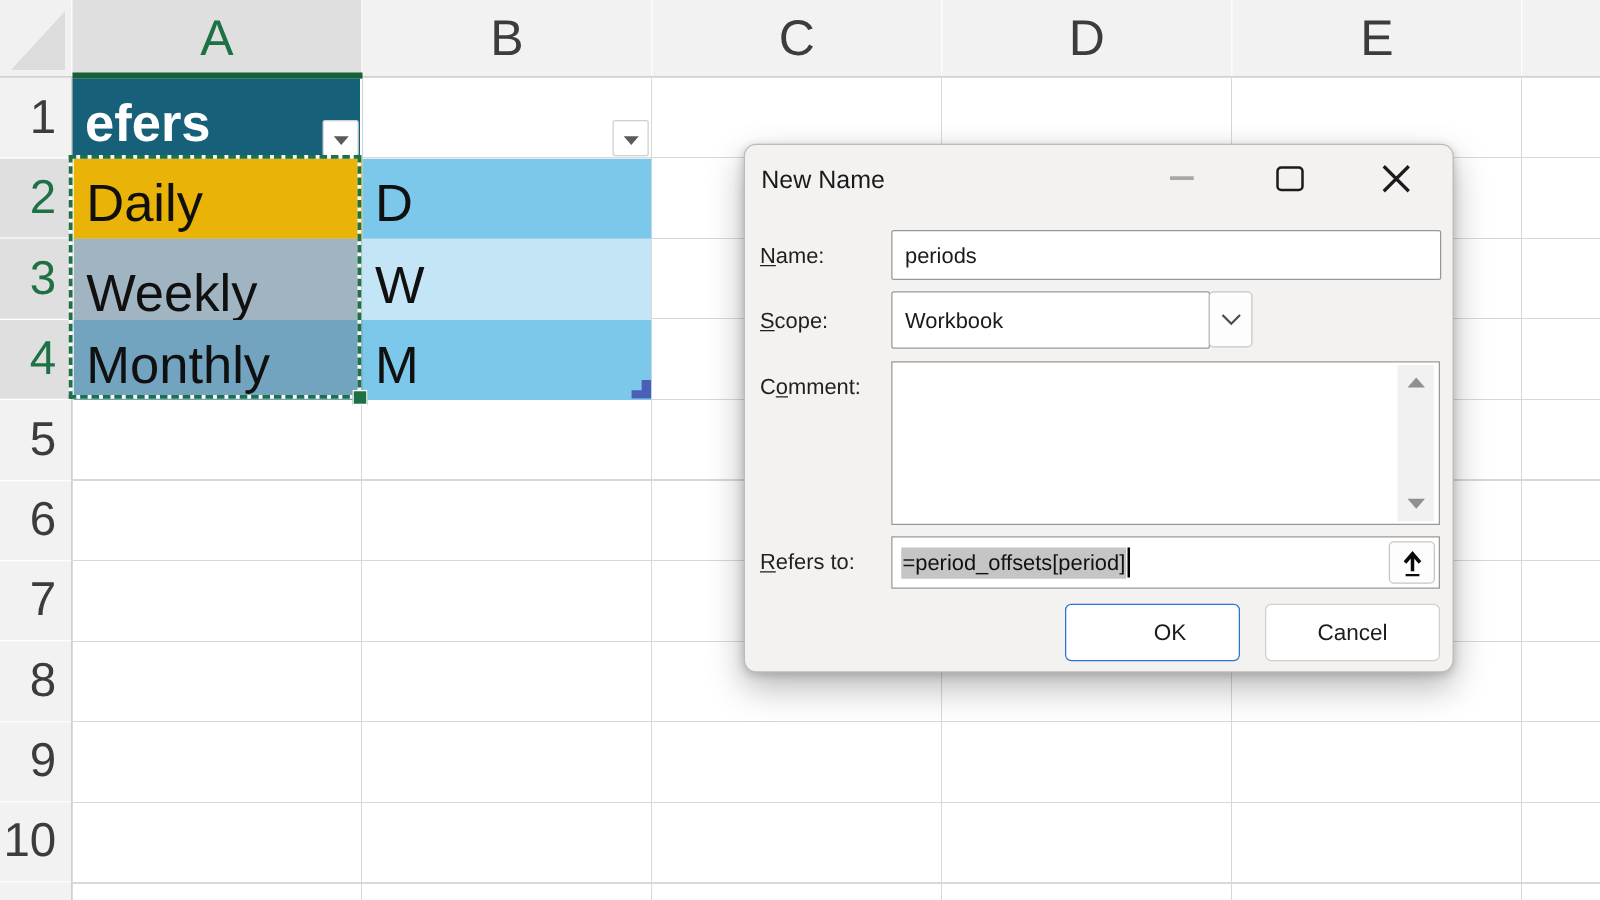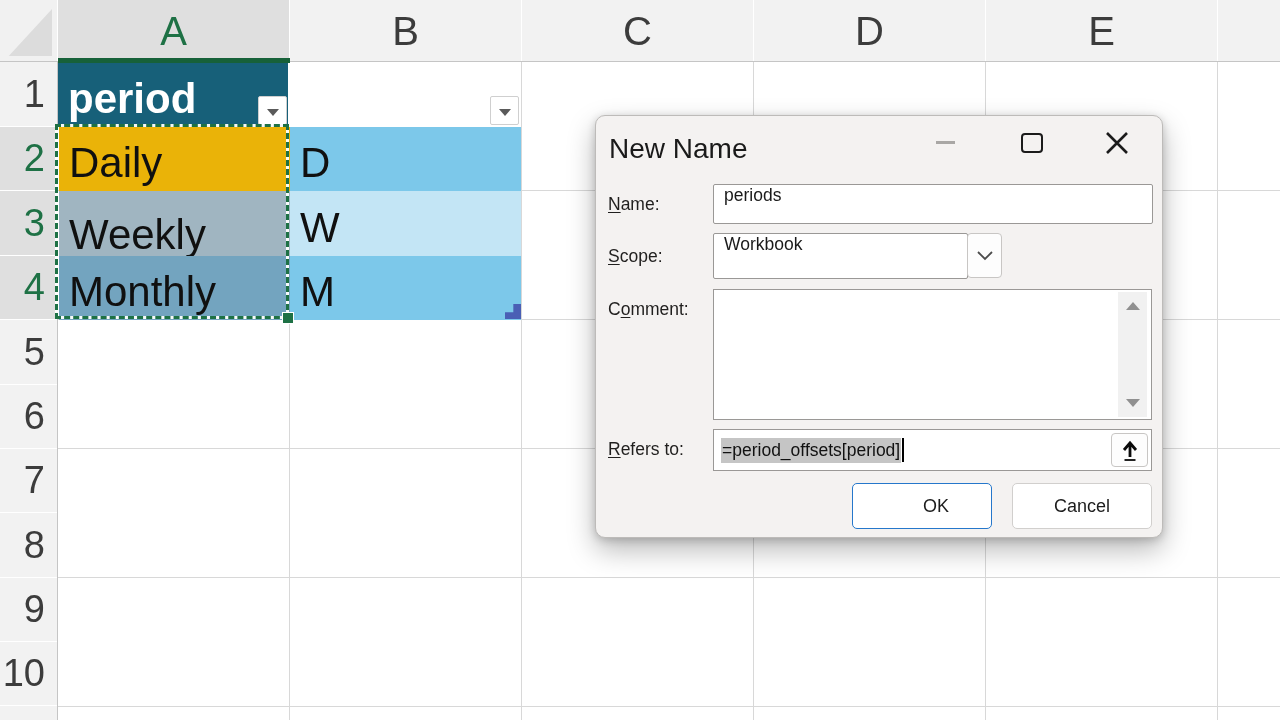--- a/index.html
+++ b/index.html
@@ -46,29 +46,29 @@
   .marquee { position:absolute; left:55px; top:124px; width:234px; height:195px;
     border:3px dashed #1e7145; pointer-events:none; }
   .marquee-handle { position:absolute; left:282px; top:312px; width:12px; height:12px;
     background:#1e7145; border:1px solid #ffffff; }
 
   
   .dialog { position:absolute; left:595px; top:115px; width:568px; height:423px;
     background:#f4f2f1; border:1px solid #bdbbb9; border-radius:10px;
     box-shadow:0 12px 28px rgba(0,0,0,.28), 0 2px 8px rgba(0,0,0,.18);
     font-size:17.5px; color:#201f1e; }
-  .dlg-title { position:absolute; left:13px; top:17px; font-size:28px; color:#1a1a1a; }
+  .dlg-title { position:absolute; left:13px; top:17px; font-size:20px; color:#1a1a1a; }
   .win-min { position:absolute; left:340px; top:25px; width:19px; height:2.5px; background:#a9a7a5; }
   .win-max { position:absolute; left:425px; top:17px; width:22px; height:20px;
     border:2.5px solid #1b1b1b; border-radius:4px; background:transparent; }
   .win-close { position:absolute; left:508px; top:15px; width:26px; height:24px; }
   .dlg-label { position:absolute; left:12px; display:flex; align-items:center; }
   .mn { text-decoration:underline; text-underline-offset:2px; }
   .field { position:absolute; background:#ffffff; border:1px solid #9a9896; border-radius:2px;
-    display:flex; padding-left:10px; font-size:17.5px; color:#1a1a1a; }
+    display:flex; align-items:center; padding-left:10px; font-size:17.5px; color:#1a1a1a; }
   .combo-btn { position:absolute; left:371px; top:117px; width:35px; height:45px; background:#fdfdfd;
     border:1px solid #c8c6c4; border-radius:4px; display:flex; align-items:center; justify-content:center; }
   .textarea { position:absolute; left:117px; top:173px; width:439px; height:131px;
     background:#ffffff; border:1px solid #9a9896; }
   .scrollbar { position:absolute; left:522px; top:176px; width:29px; height:125px; background:#f1f1f1;
     display:flex; flex-direction:column; justify-content:space-between; align-items:center; padding:10px 0; }
   .tri-up { width:0; height:0; border-left:7px solid transparent; border-right:7px solid transparent;
     border-bottom:8px solid #909090; }
   .tri-down { width:0; height:0; border-left:7px solid transparent; border-right:7px solid transparent;
     border-top:8px solid #909090; }
@@ -141,21 +141,21 @@
   <div class="rowhead" style="top:642px;height:64px;">
       <span>10</span>
     </div>
   <div class="rowhead" style="top:706px;height:14px;border-bottom:none;"></div>
 
   <div class="head-hline"></div>
   <div class="head-vline"></div>
   <div class="a-underline"></div>
 
   <div class="tcell thead" style="left:58px;top:63px;width:232px;height:64px;border-right:2px solid #ffffff;">
-    <span>period</span>
+    <span>efers</span>
   </div>
   <div class="filterbtn" style="left:258px;top:96px;">
     <div class="filter-tri"></div>
   </div>
   <div class="filterbtn" style="left:490px;top:96px;">
     <div class="filter-tri"></div>
   </div>
 
   <div class="tcell" style="left:59px;top:127px;width:231px;height:64px;background:#eab308;">
     <span>Daily</span>

